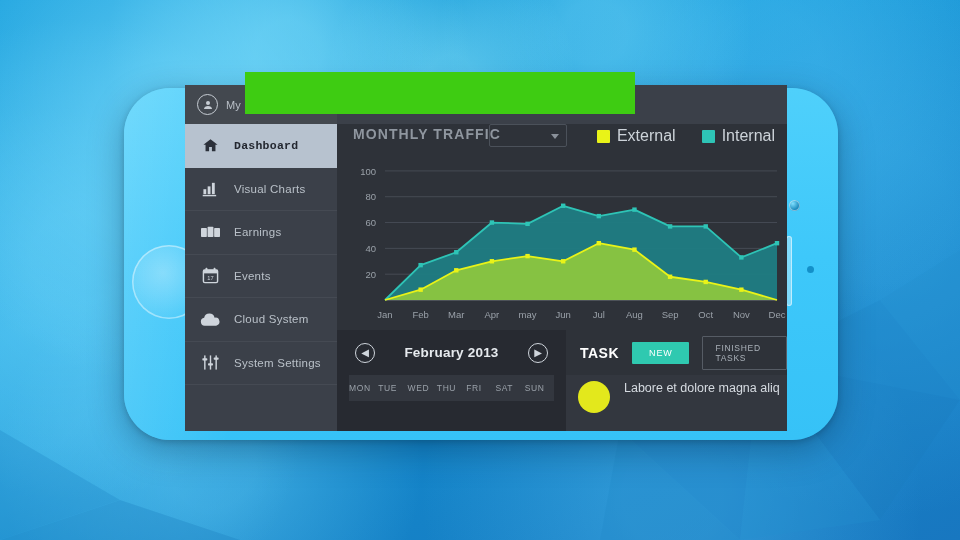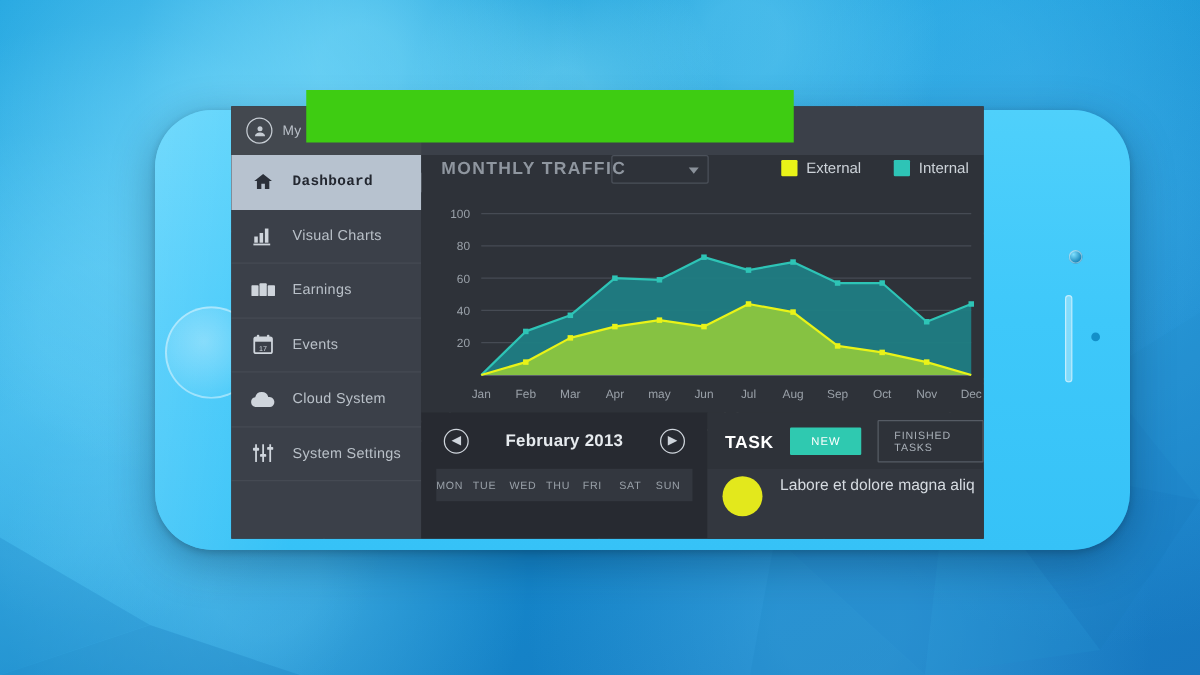--- a/index.html
+++ b/index.html
@@ -25,21 +25,21 @@
       radial-gradient(circle at 92% 40%, rgba(80,190,245,0.30)  0 7%, rgba(80,190,245,0) 32%),
       radial-gradient(circle at 70% 92%, rgba(100,205,250,0.30) 0 6%, rgba(100,205,250,0) 30%),
       linear-gradient(155deg, #1aa0dd 0%, #159ad8 35%, #1485c9 65%, #1877c0 100%);
   }
   #bg-poly { position: absolute; inset: 0; opacity: .30; }
 
   
   #phone {
     position: absolute;
     left: 124px; top: 88px;
-    width: 780px; height: 352px;
+    width: 714px; height: 352px;
     background: linear-gradient(180deg,#4fd0fb 0%, #3ec8fa 48%, #36c2f7 100%);
     border-radius: 46px;
     box-shadow: 0 10px 34px rgba(0,40,70,.36), 0 2px 6px rgba(0,0,0,.18);
   }
   #phone-glare {
     position:absolute; left:0; top:0; width:180px; height:352px;
     border-radius:46px 0 0 46px;
     background: linear-gradient(100deg, rgba(255,255,255,.20), rgba(255,255,255,0) 70%);
     pointer-events:none;
   }
@@ -131,21 +131,21 @@
   #range-box {
     position:absolute; left:152px; top:0px; width:78px; height:23px;
     border:1px solid #4b515a; border-radius:2px;
   }
   #range-caret {
     position:absolute; right:7px; top:9px;
     border-left:4px solid transparent; border-right:4px solid transparent;
     border-top:5px solid #8a919a;
   }
   #legend { position:absolute; right:12px; top:3px; display:flex; gap:26px; align-items:center; }
-  .legend-item { display:flex; align-items:center; gap:7px; font-size:12px; color:#cdd3d9; }
+  .legend-item { display:flex; align-items:center; gap:7px; font-size:16px; color:#cdd3d9; }
   .legend-swatch { width:13px; height:13px; border-radius:1px; }
 
   #plot { position:absolute; left:0; top:26px; right:0; bottom:0; }
   #plot svg { display:block; width:100%; height:100%; }
 
   
   #bottom-row { position:absolute; left:0; top:206px; right:0; bottom:0; display:flex; }
   #calendar { width:229px; background:#272a31; position:relative; }
   #cal-head { height:45px; display:flex; align-items:center; justify-content:space-between; padding:0 18px; }
   #cal-title { font-size:13.5px; font-weight:bold; color:#e6eaee; letter-spacing:.2px; }

